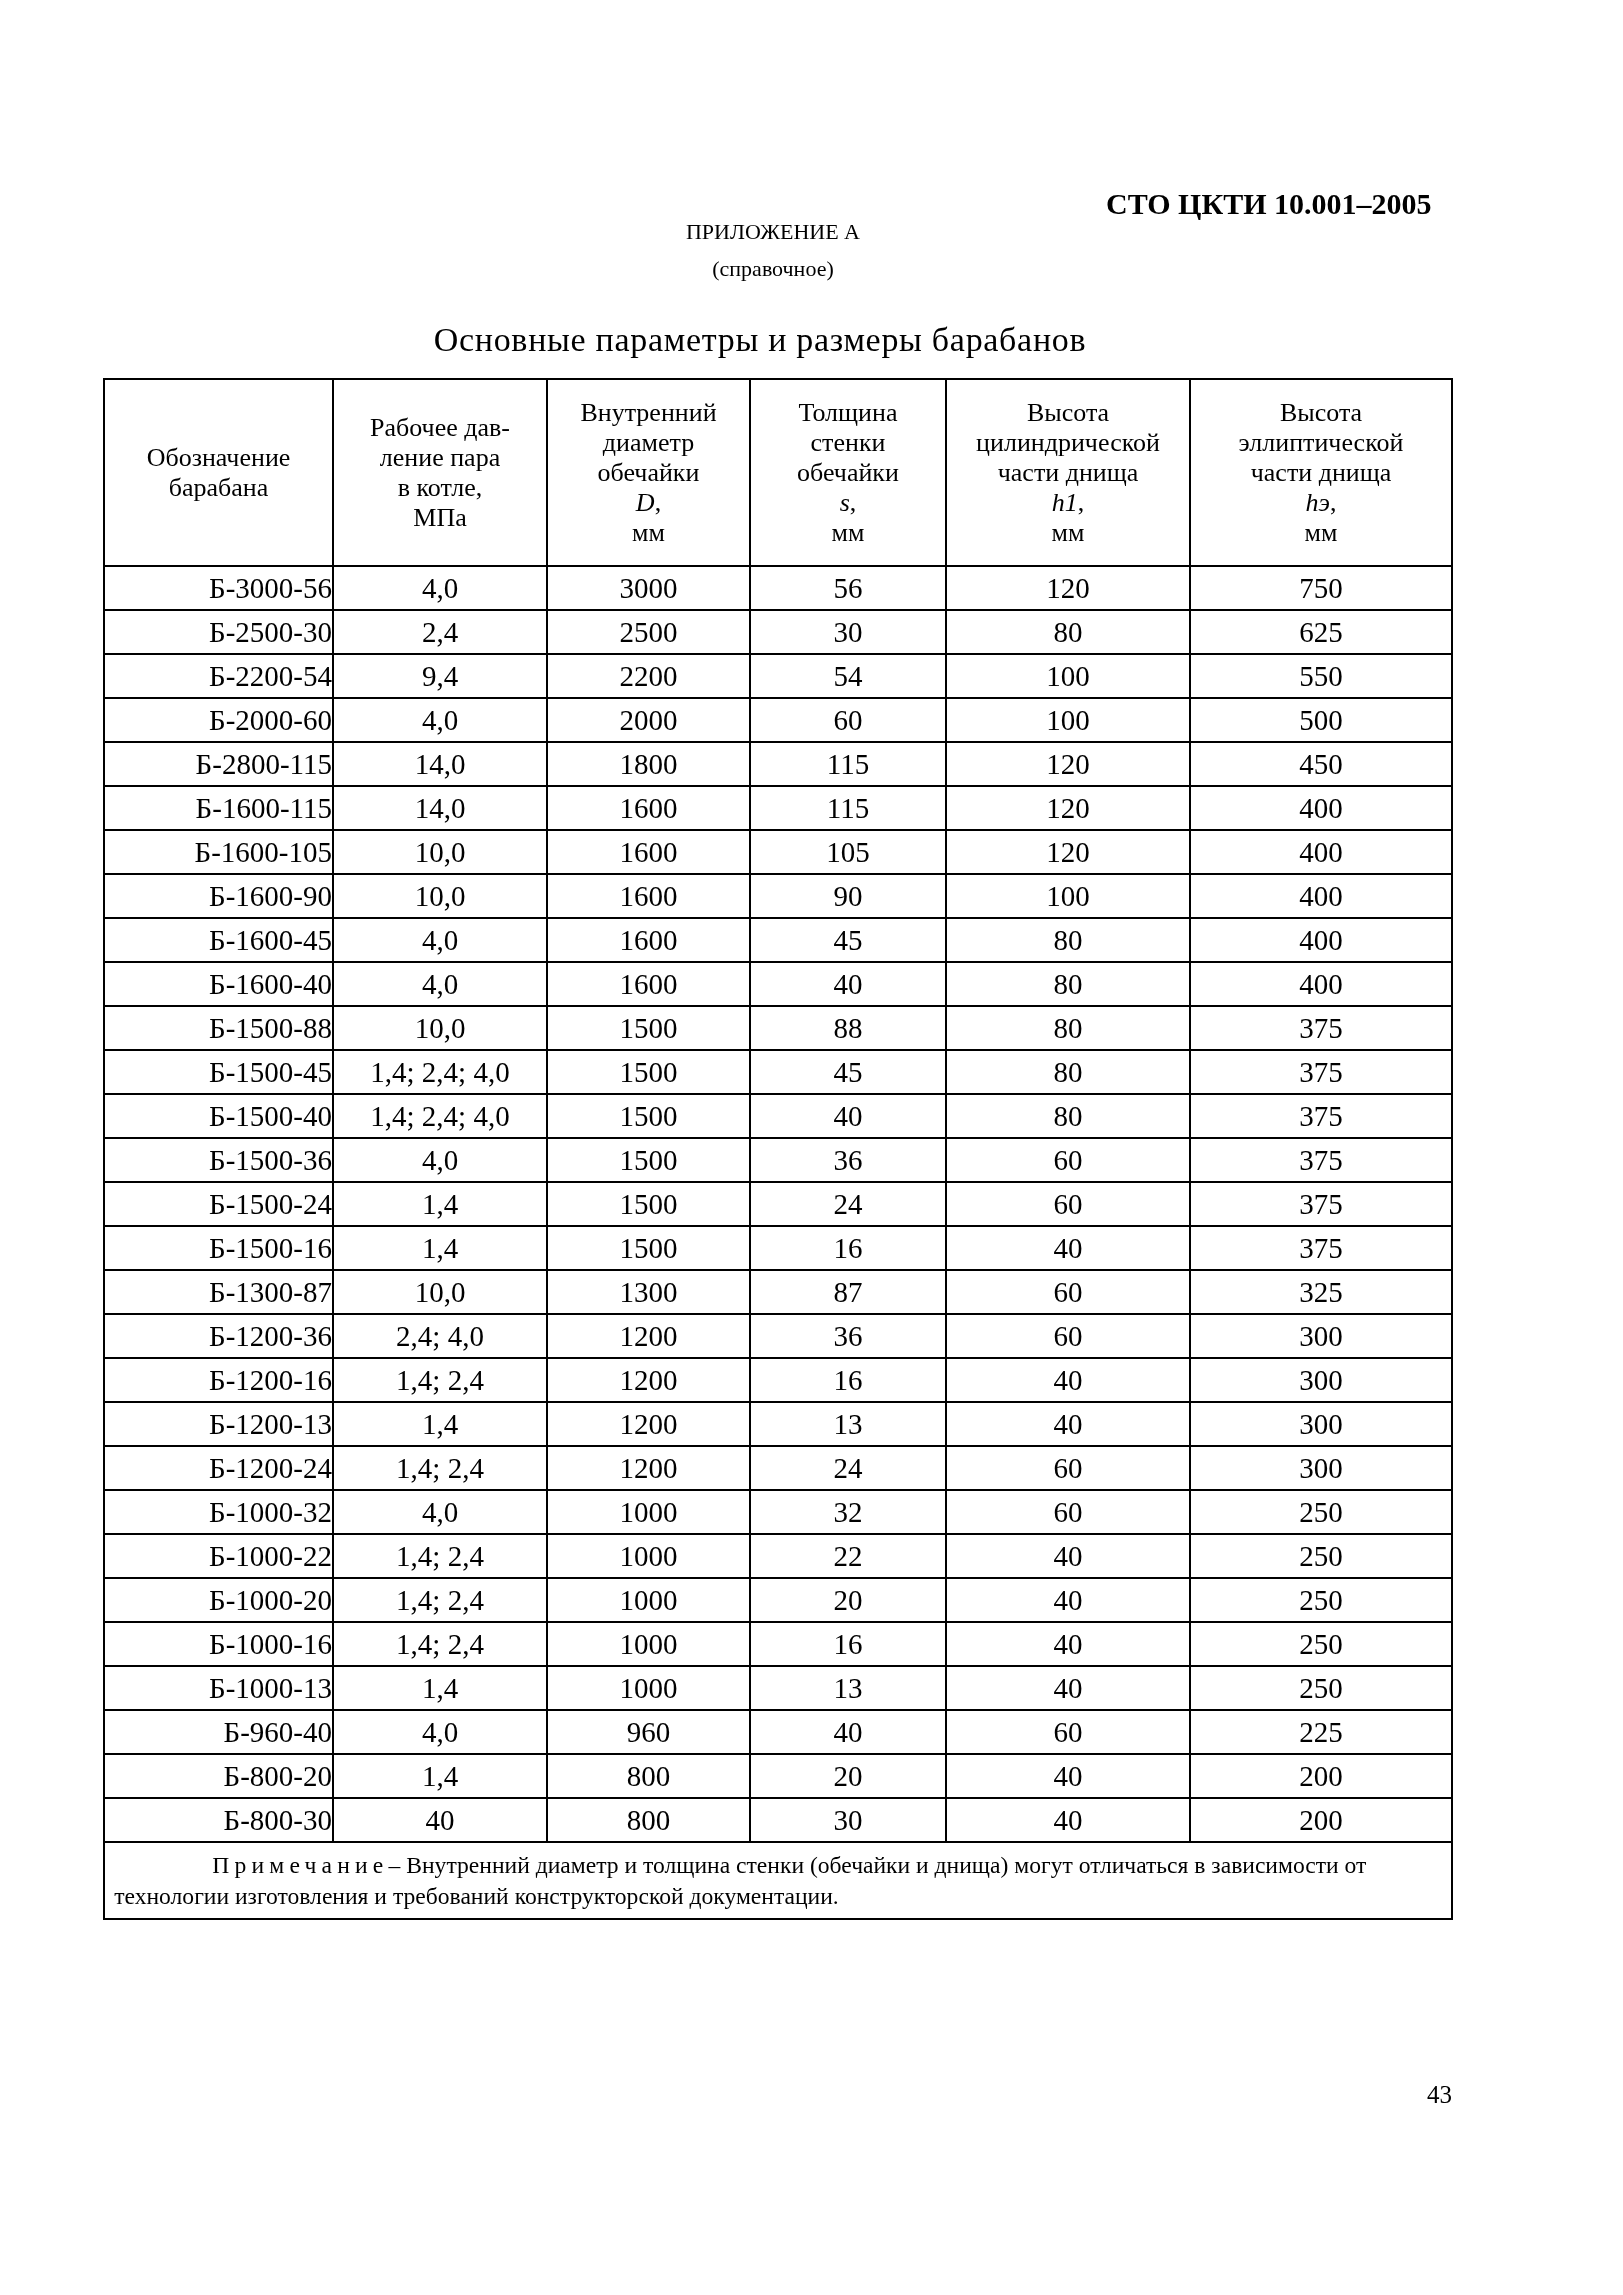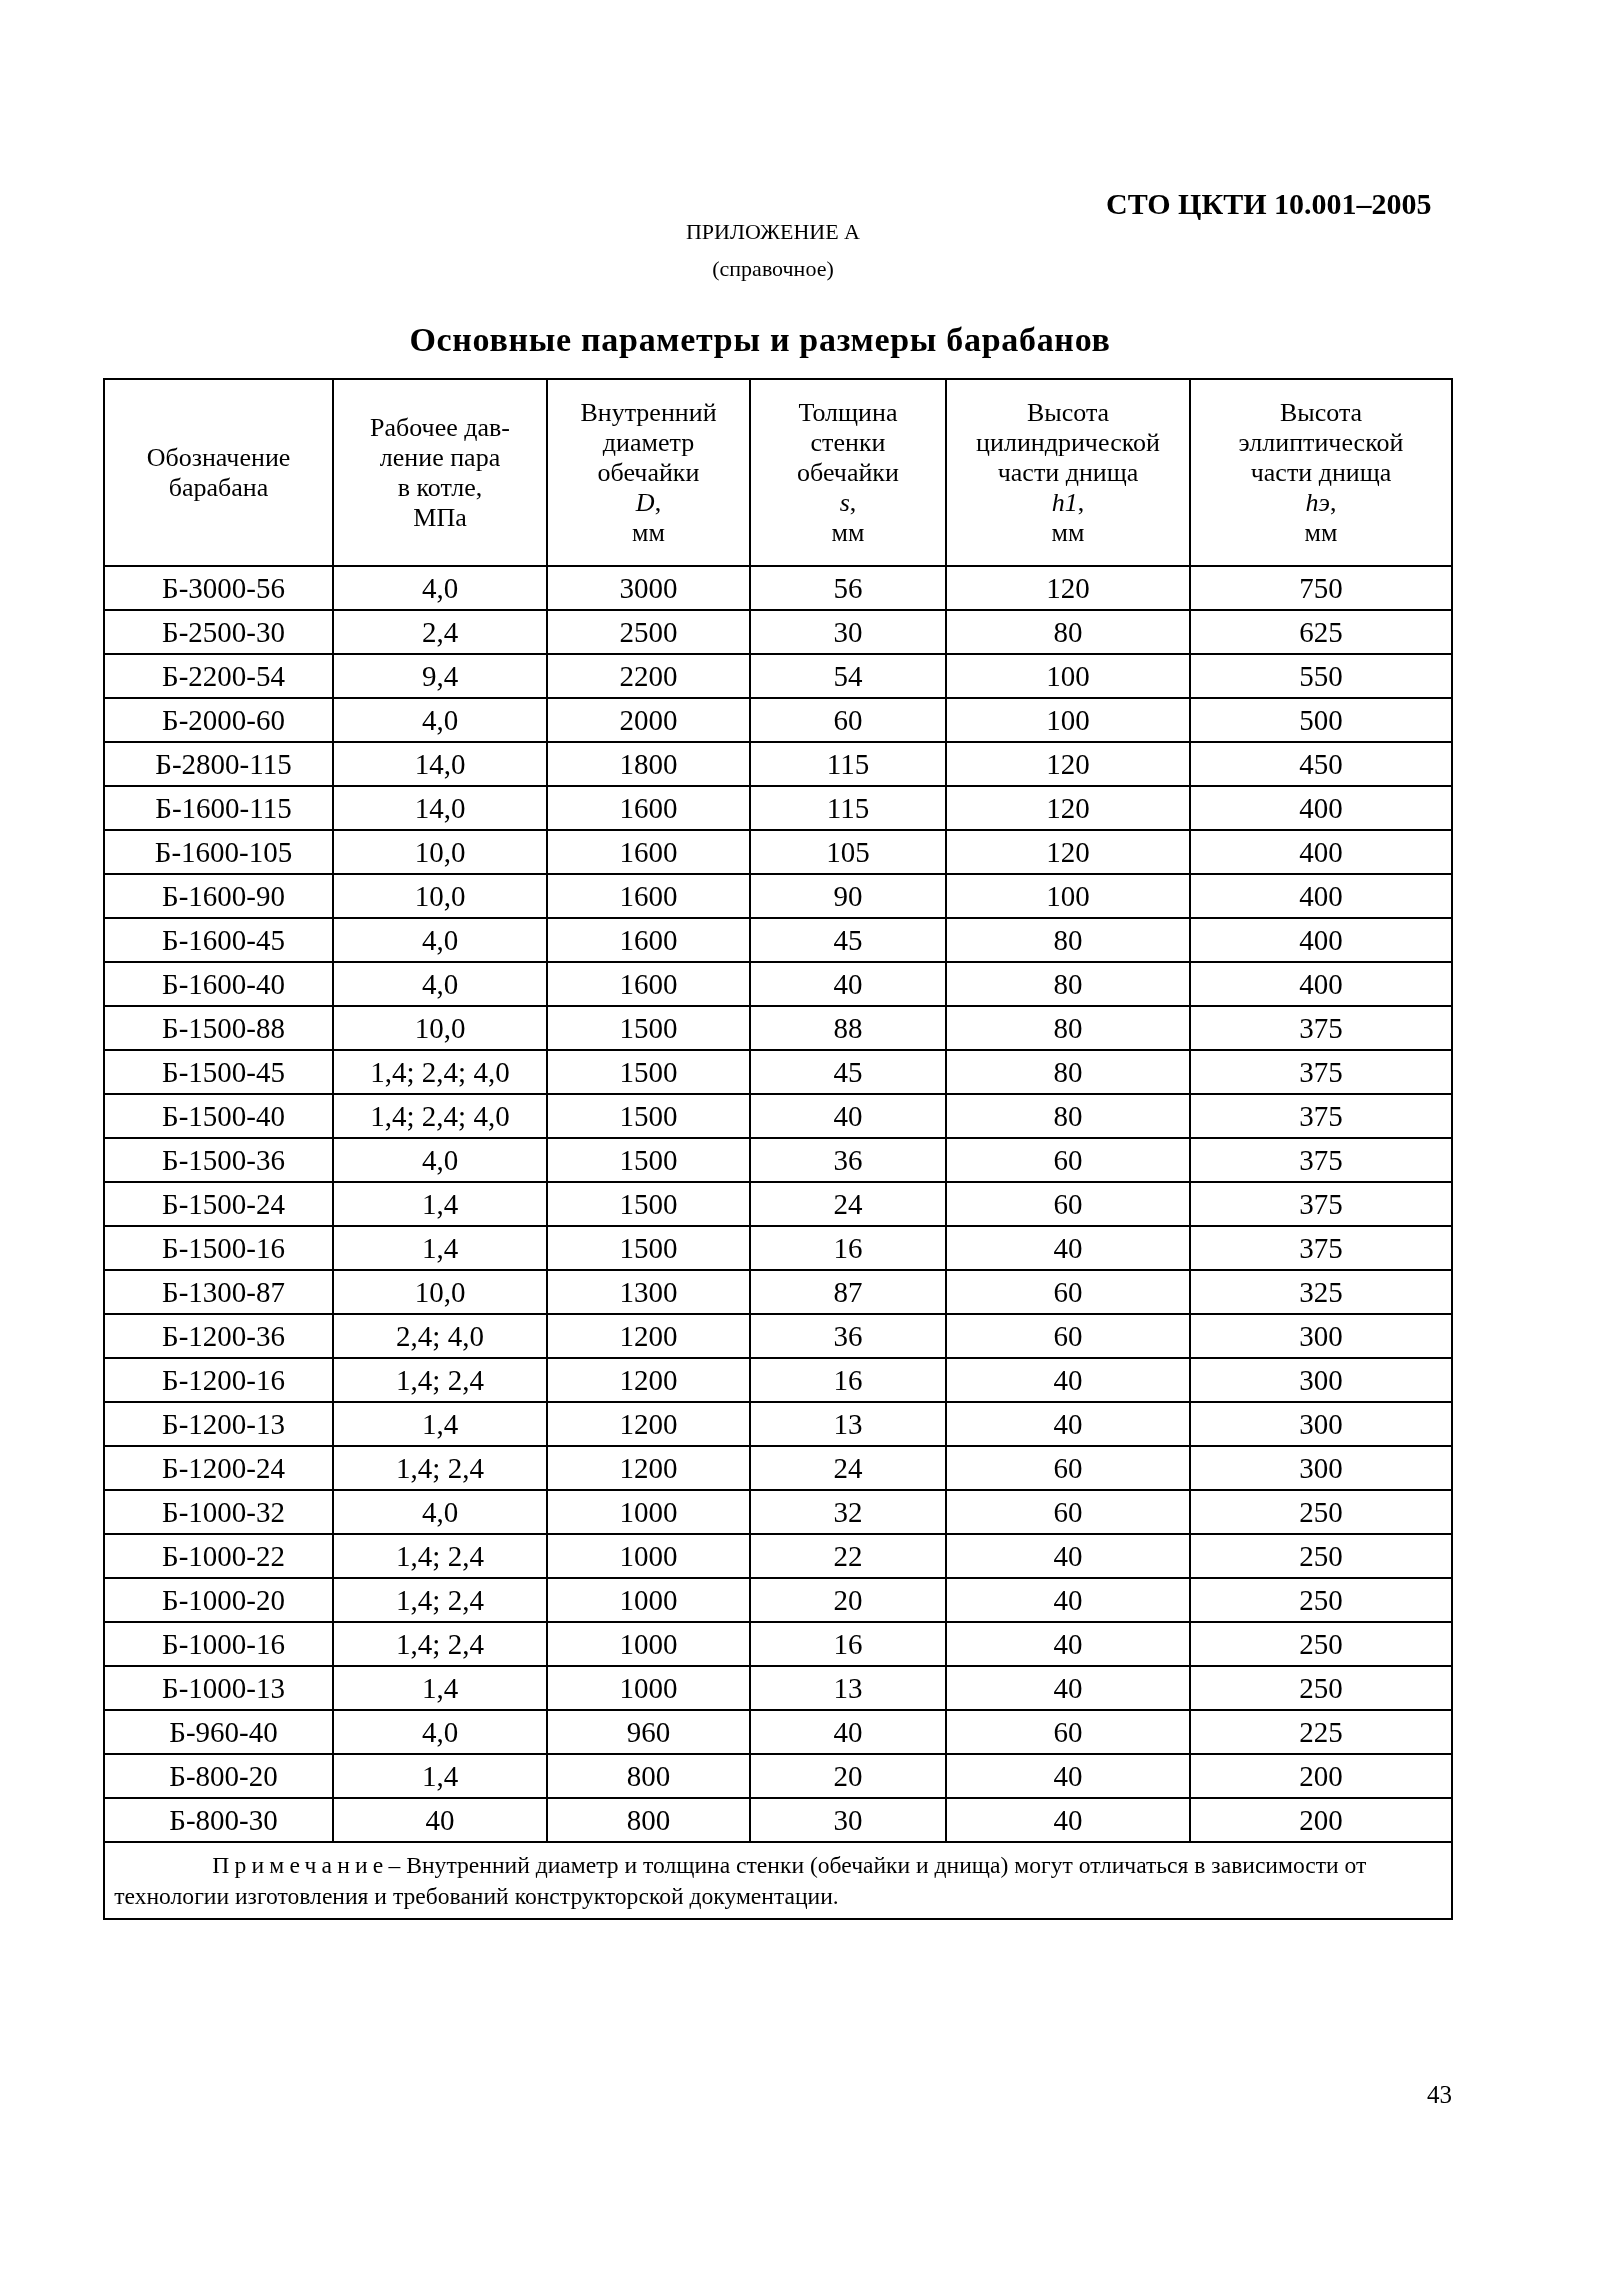--- a/index.html
+++ b/index.html
@@ -11,37 +11,37 @@
     position: absolute; left: 1106px; top: 187px;
     font-size: 30px; font-weight: bold; letter-spacing: 0px;
   }
   .appendix {
     position: absolute; left: 0; width: 1624px; top: 213px;
     text-align: center; font-size: 22px; line-height: 37px;
   }
   .appendix div { position: relative; left: -39px; }
   .doc-title {
     position: absolute; left: 0; width: 1624px; top: 321px; text-align: center;
-    font-size: 34px; font-weight: bold; letter-spacing: 0.7px;
+    font-size: 34px; font-weight: normal; letter-spacing: 0.7px;
   }
   .doc-title span { position: relative; left: -52px; }
   table.main {
     position: absolute; left: 103px; top: 378px; width: 1348px;
     border-collapse: collapse; table-layout: fixed;
     font-size: 29px;
   }
   table.main td, table.main th {
     border: 2.6px solid #000; padding: 0;
   }
   table.main th {
     font-weight: normal; height: 185px; vertical-align: middle;
     text-align: center; line-height: 30px; font-size: 26px;
   }
   table.main td { height: 42px; text-align: center; line-height: 39px; }
-  table.main td.desig { text-align: center; padding-left: 10px; }
+  table.main td.desig { text-align: right; padding-left: 10px; }
   .note-cell {
     text-align: left !important; font-size: 23.6px; line-height: 31px !important;
     padding: 6.5px 11.8px 6.5px 9.2px !important; height: auto !important; border-radius: 19px;
   }
   .note-label { letter-spacing: 5.2px; }
   .page-num {
     position: absolute; left: 1427px; top: 2081px; font-size: 25px;
   }
   i { font-style: italic; }
 </style>

